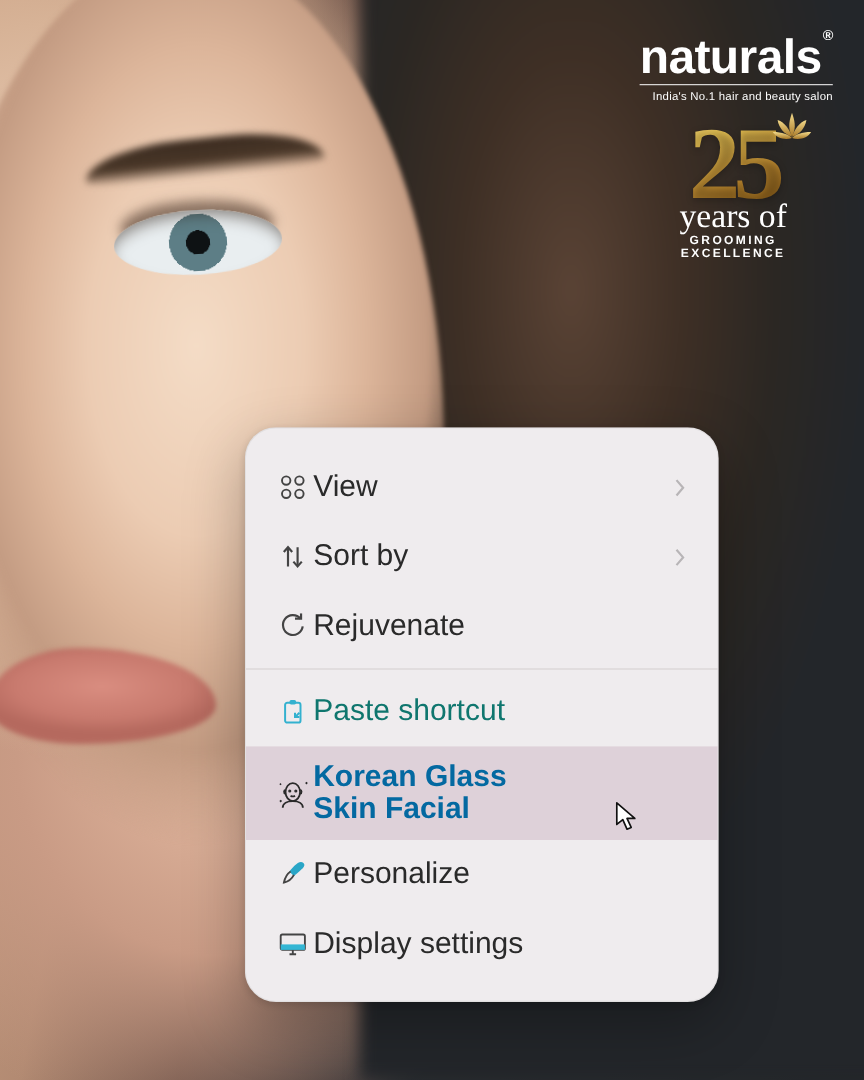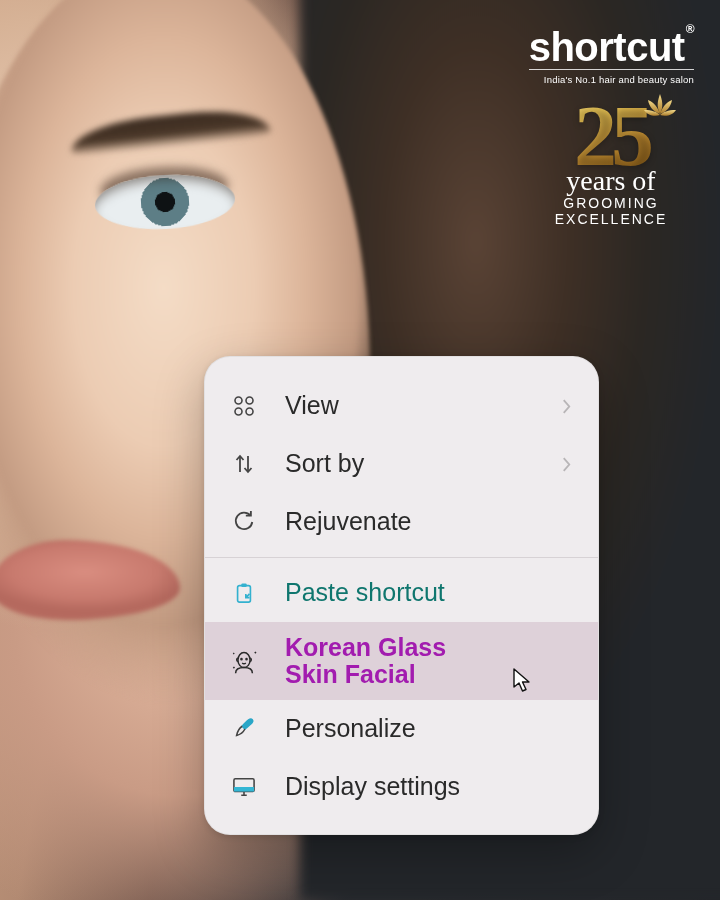--- a/index.html
+++ b/index.html
@@ -114,61 +114,61 @@
     top: -8px; right: 8px;
     width: 36px; height: 30px;
   }
   .anniversary .yof {
     font-family: "Brush Script MT", "Segoe Script", cursive;
     font-size: 28px;
     margin-top: -6px;
     line-height: 1;
   }
   .anniversary .sub {
-    font-size: 14px;
+    font-size: 10px;
     letter-spacing: 2px;
-    font-weight: 400;
+    font-weight: 700;
     margin-top: 0px;
   }
 
   
   .menu {
     position: absolute;
     left: 204px; top: 356px;
     width: 395px;
     background: #efecee;
     border-radius: 26px;
     padding: 20px 0 18px;
     box-shadow: 0 18px 50px rgba(0,0,0,0.28), 0 2px 6px rgba(0,0,0,0.12);
     border: 1px solid rgba(0,0,0,0.05);
   }
   .menu .row {
     display: flex;
     align-items: center;
-    gap: 26px;
+    gap: 2px;
     height: 58px;
     padding: 0 26px 0 24px;
     font-size: 25px;
     color: #2a2a2a;
     cursor: default;
     position: relative;
   }
   .menu .row .icon {
     width: 30px; height: 30px;
     flex: 0 0 30px;
     display: flex; align-items: center; justify-content: center;
   }
   .menu .row .label { flex: 1 1 auto; line-height: 1.1; }
   .menu .row .chev { color: #b8b5b7; }
   .menu .row.disabled { color: #0f766e; }
   .menu .row.highlight {
     background: #ded1d9;
     height: 78px;
     font-weight: 700;
-    color: #a21caf;
+    color: #0369a1;
   }
   .menu hr {
     border: 0;
     border-top: 1.5px solid #d7d2d5;
     margin: 6px 0;
   }
   .cursor {
     position: absolute;
     bottom: 6px; right: 64px;
     width: 22px; height: 26px;
@@ -181,21 +181,21 @@
 <div class="bg">
   <div class="hair"></div>
   <div class="face-shade"></div>
   <div class="brow"></div>
   <div class="eye"></div>
   <div class="lips"></div>
 </div>
 
 <div class="brand">
   <div class="word">
-    <span>shortcut</span><sup>®</sup>
+    <span>naturals</span><sup>®</sup>
   </div>
   <div class="tag">India's No.1 hair and beauty salon</div>
 </div>
 
 <div class="anniversary">
   <div class="num">25</div>
   <svg class="lotus" viewBox="0 0 36 30">
     <g fill="url(#gg)">
       <path d="M18 2 C20 8 22 14 18 22 C14 14 16 8 18 2 Z"></path>
       <path d="M6 8 C12 10 16 16 18 22 C12 20 7 15 6 8 Z"></path>

